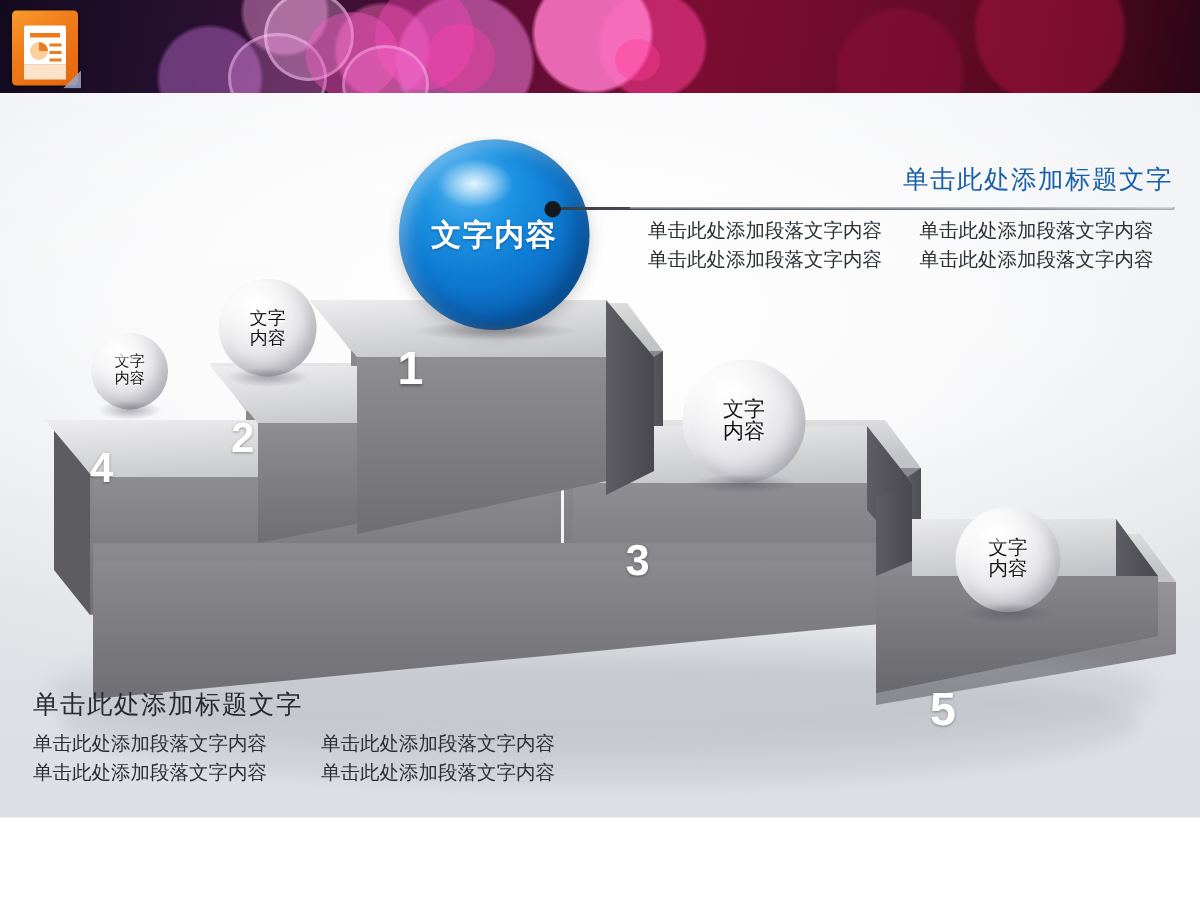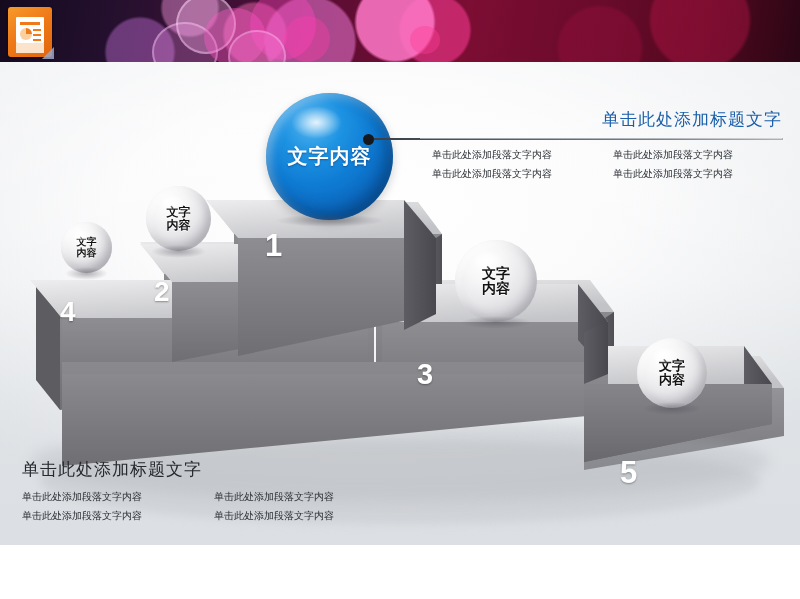--- a/index.html
+++ b/index.html
@@ -73,21 +73,21 @@
     flex-direction:column;line-height:1.05;text-align:center;}
   .sphere .sh{position:absolute;left:50%;bottom:-7px;transform:translateX(-50%);
     width:86%;height:13px;border-radius:50%;
     background:radial-gradient(ellipse at center, rgba(70,70,80,.40) 0%, rgba(70,70,80,0) 70%);z-index:-1;}
   .sphere .gl{position:absolute;border-radius:50%;pointer-events:none;}
 
   .sphere.white{
     background:
       radial-gradient(circle at 35% 26%, #ffffff 0%, #f6f6f7 26%, #e7e7ea 52%, #cfcfd4 78%, #a9a9b0 94%, #8e8e96 100%);
     box-shadow:inset -4px -5px 10px rgba(90,90,100,.30), inset 3px 3px 6px rgba(255,255,255,.9);
-    color:#121212;font-weight:bold;
+    color:#121212;font-weight:normal;
     text-shadow:0 1px 0 rgba(255,255,255,.7);
   }
   .sphere.white .gl{left:22%;top:13%;width:36%;height:24%;
     background:radial-gradient(ellipse at center, rgba(255,255,255,.95) 0%, rgba(255,255,255,0) 72%);}
 
   .sphere.blue{
     background:
       radial-gradient(circle at 36% 24%, #56b4ef 0%, #1e93e2 24%, #0f7cd4 48%, #0b66bd 74%, #0a56a3 92%, #09488c 100%);
     box-shadow:inset -6px -7px 16px rgba(4,50,95,.55), inset 4px 4px 10px rgba(190,230,255,.55),
                0 4px 10px rgba(0,0,0,.18);
@@ -115,21 +115,21 @@
 
   
   .conn-dot{position:absolute;left:363px;top:134px;width:11px;height:11px;border-radius:50%;background:#15181c;}
   .conn-line{position:absolute;left:373px;top:138px;width:410px;height:2px;
     background:linear-gradient(90deg,#3a3f46 0%,#7b8189 70%,#aeb3b9 100%);}
 
   
   .tb-title{font-weight:normal;letter-spacing:1px;}
   .tb-rule{height:1px;background:linear-gradient(90deg,#9aa0a7 0%,#b6bbc1 70%,#d6d9dc 100%);}
   .tb-paras{display:flex;flex-wrap:wrap;}
-  .tb-paras span{font-size:10px;color:#2b2f34;line-height:19px;white-space:nowrap;}
+  .tb-paras span{font-size:13px;color:#2b2f34;line-height:19px;white-space:nowrap;}
 
   #textblock-right{position:absolute;left:420px;top:108px;width:362px;}
   #textblock-right .tb-title{font-size:17px;color:#1a5faa;text-align:right;display:block;}
   #textblock-right .tb-rule{margin-top:7px;}
   #textblock-right .tb-paras{margin-top:6px;}
   #textblock-right .tb-paras span{width:50%;text-align:left;padding-left:12px;box-sizing:border-box;}
 
   #textblock-bottom{position:absolute;left:22px;top:458px;width:360px;}
   #textblock-bottom .tb-title{font-size:17px;color:#26292d;display:block;}
   #textblock-bottom .tb-paras{margin-top:6px;}

